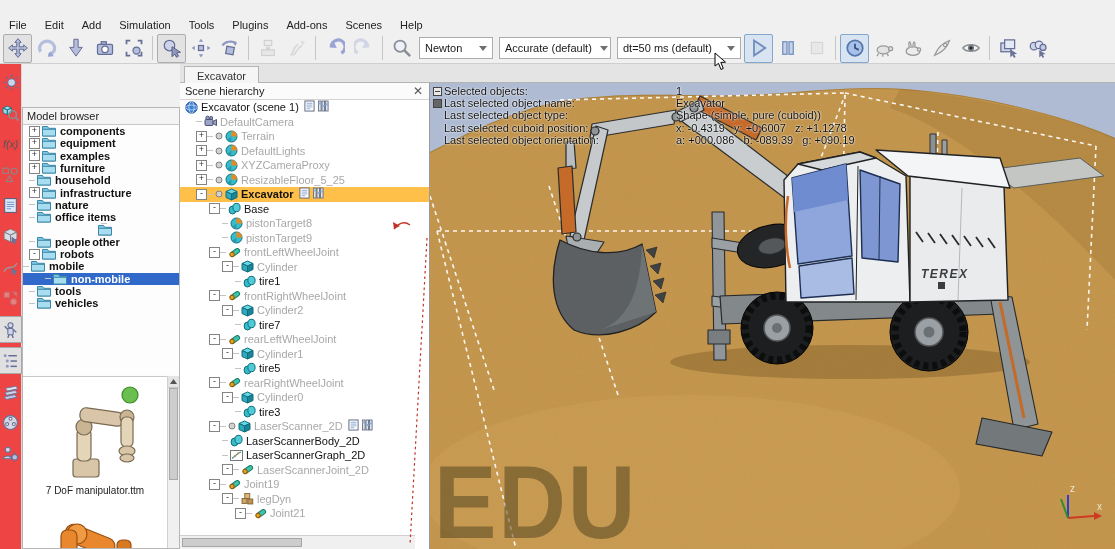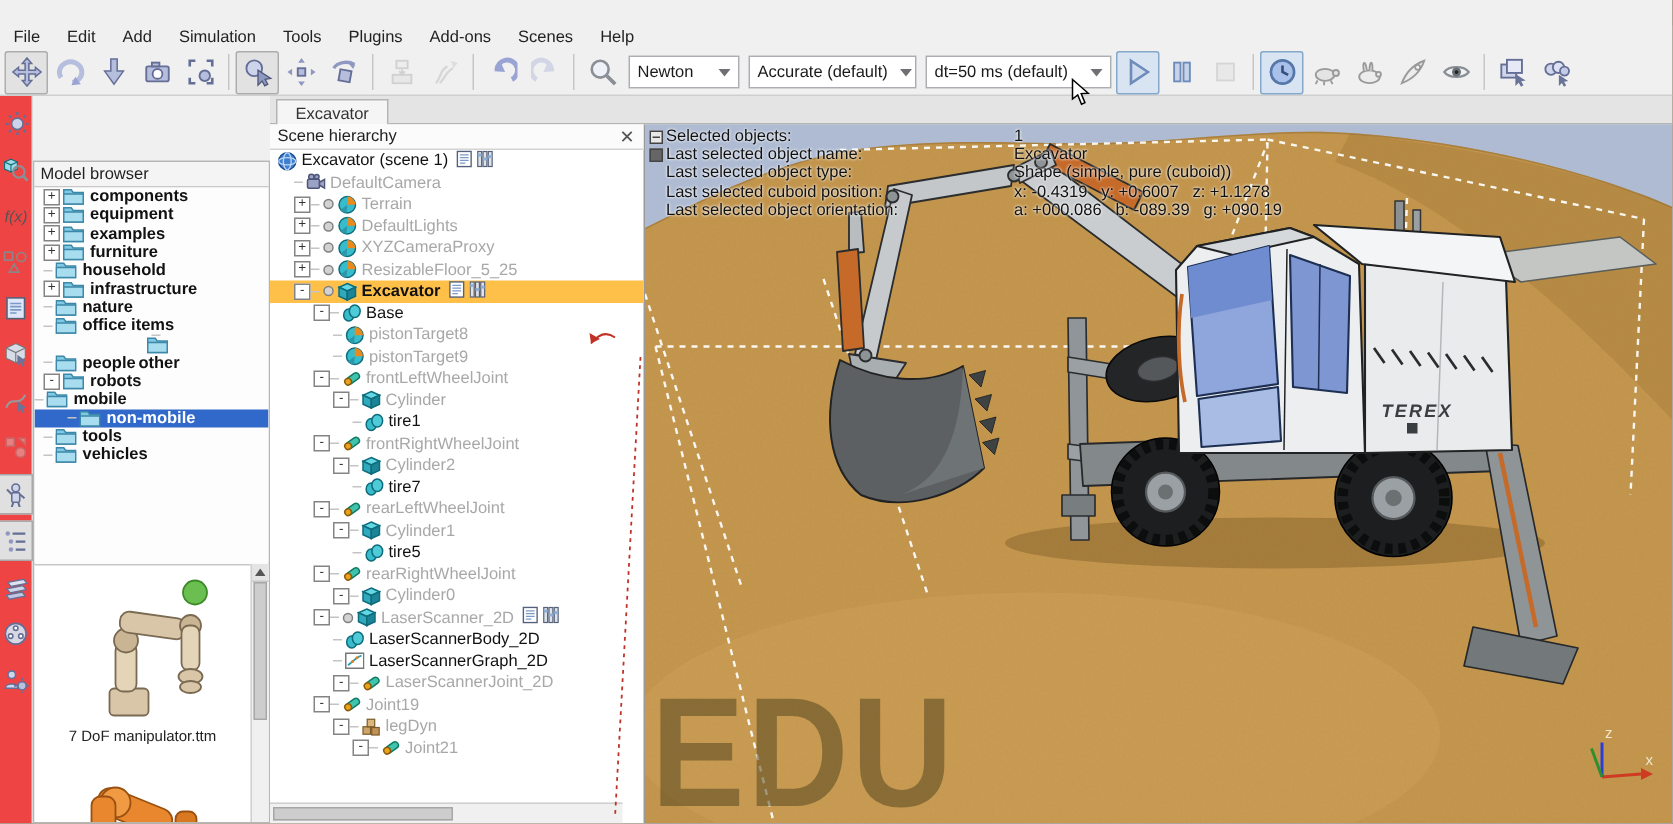--- a/index.html
+++ b/index.html
@@ -863,20 +863,30 @@
               <span class="conn"></span>
               <span class="hicon">
                 <svg width="13" height="13" viewBox="0 0 13 13">
                   <path d="M6.5 1 12 3.5 6.5 6 1 3.5Z" fill="#63d8e4" stroke="#0e6d7c"></path>
                   <path d="M1 3.5 6.5 6 6.5 12 1 9.5Z" fill="#2fa9bc" stroke="#0e6d7c"></path>
                   <path d="M12 3.5 6.5 6 6.5 12 12 9.5Z" fill="#1b8496" stroke="#0e6d7c"></path>
                 </svg>
               </span>
               <span class="hlabel">Cylinder0</span>
             </div>
+            <div class="hrow" style="padding-left: 55px;">
+              <span class="conn"></span>
+              <span class="hicon">
+                <svg width="13" height="13" viewBox="0 0 13 13">
+                  <ellipse cx="4.5" cy="8" rx="3.4" ry="4" fill="#37bccc" stroke="#0e6d7c"></ellipse>
+                  <ellipse cx="8.5" cy="5.5" rx="3.6" ry="4.2" fill="#4fcbd8" stroke="#0e6d7c"></ellipse>
+                </svg>
+              </span>
+              <span class="hlabel">tire3</span>
+            </div>
             <div class="hrow gray" style="padding-left: 29px;">
               <span class="xbox">-</span>
               <span class="conn"></span>
               <span class="hicon">
                 <svg width="8" height="8" viewBox="0 0 8 8">
                   <circle cx="4" cy="4" r="3" fill="#d2d2d2" stroke="#808080"></circle>
                 </svg>
               </span>
               <span class="hicon">
                 <svg width="13" height="13" viewBox="0 0 13 13">

